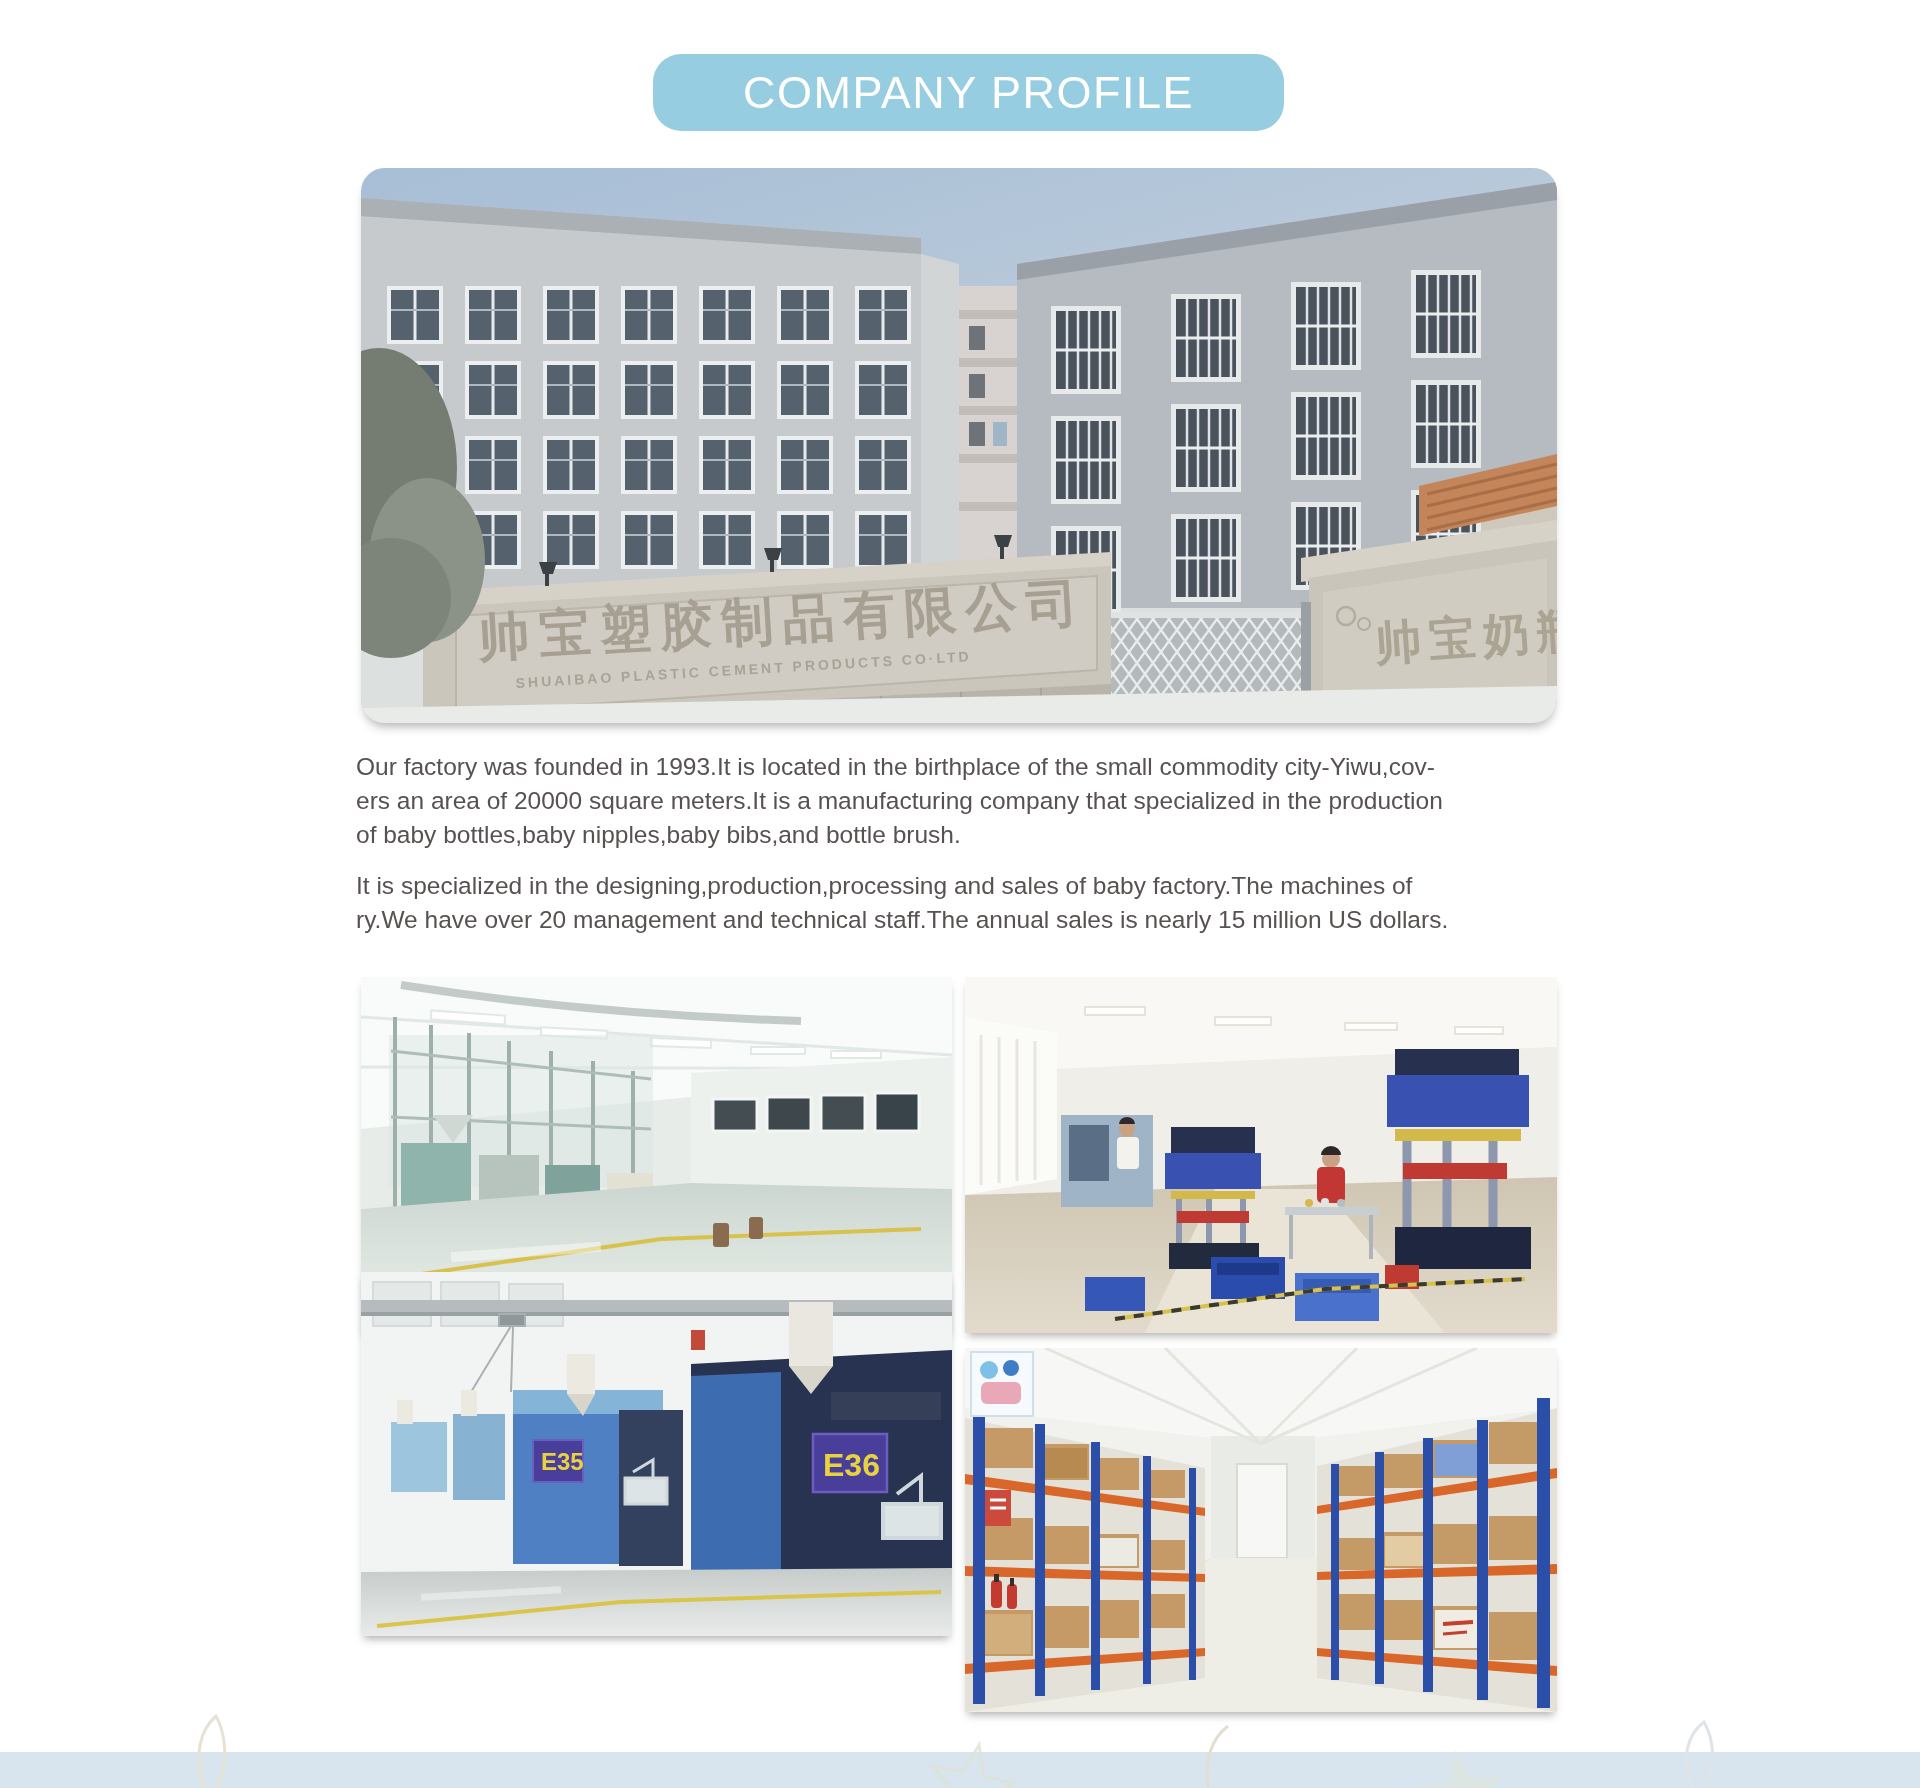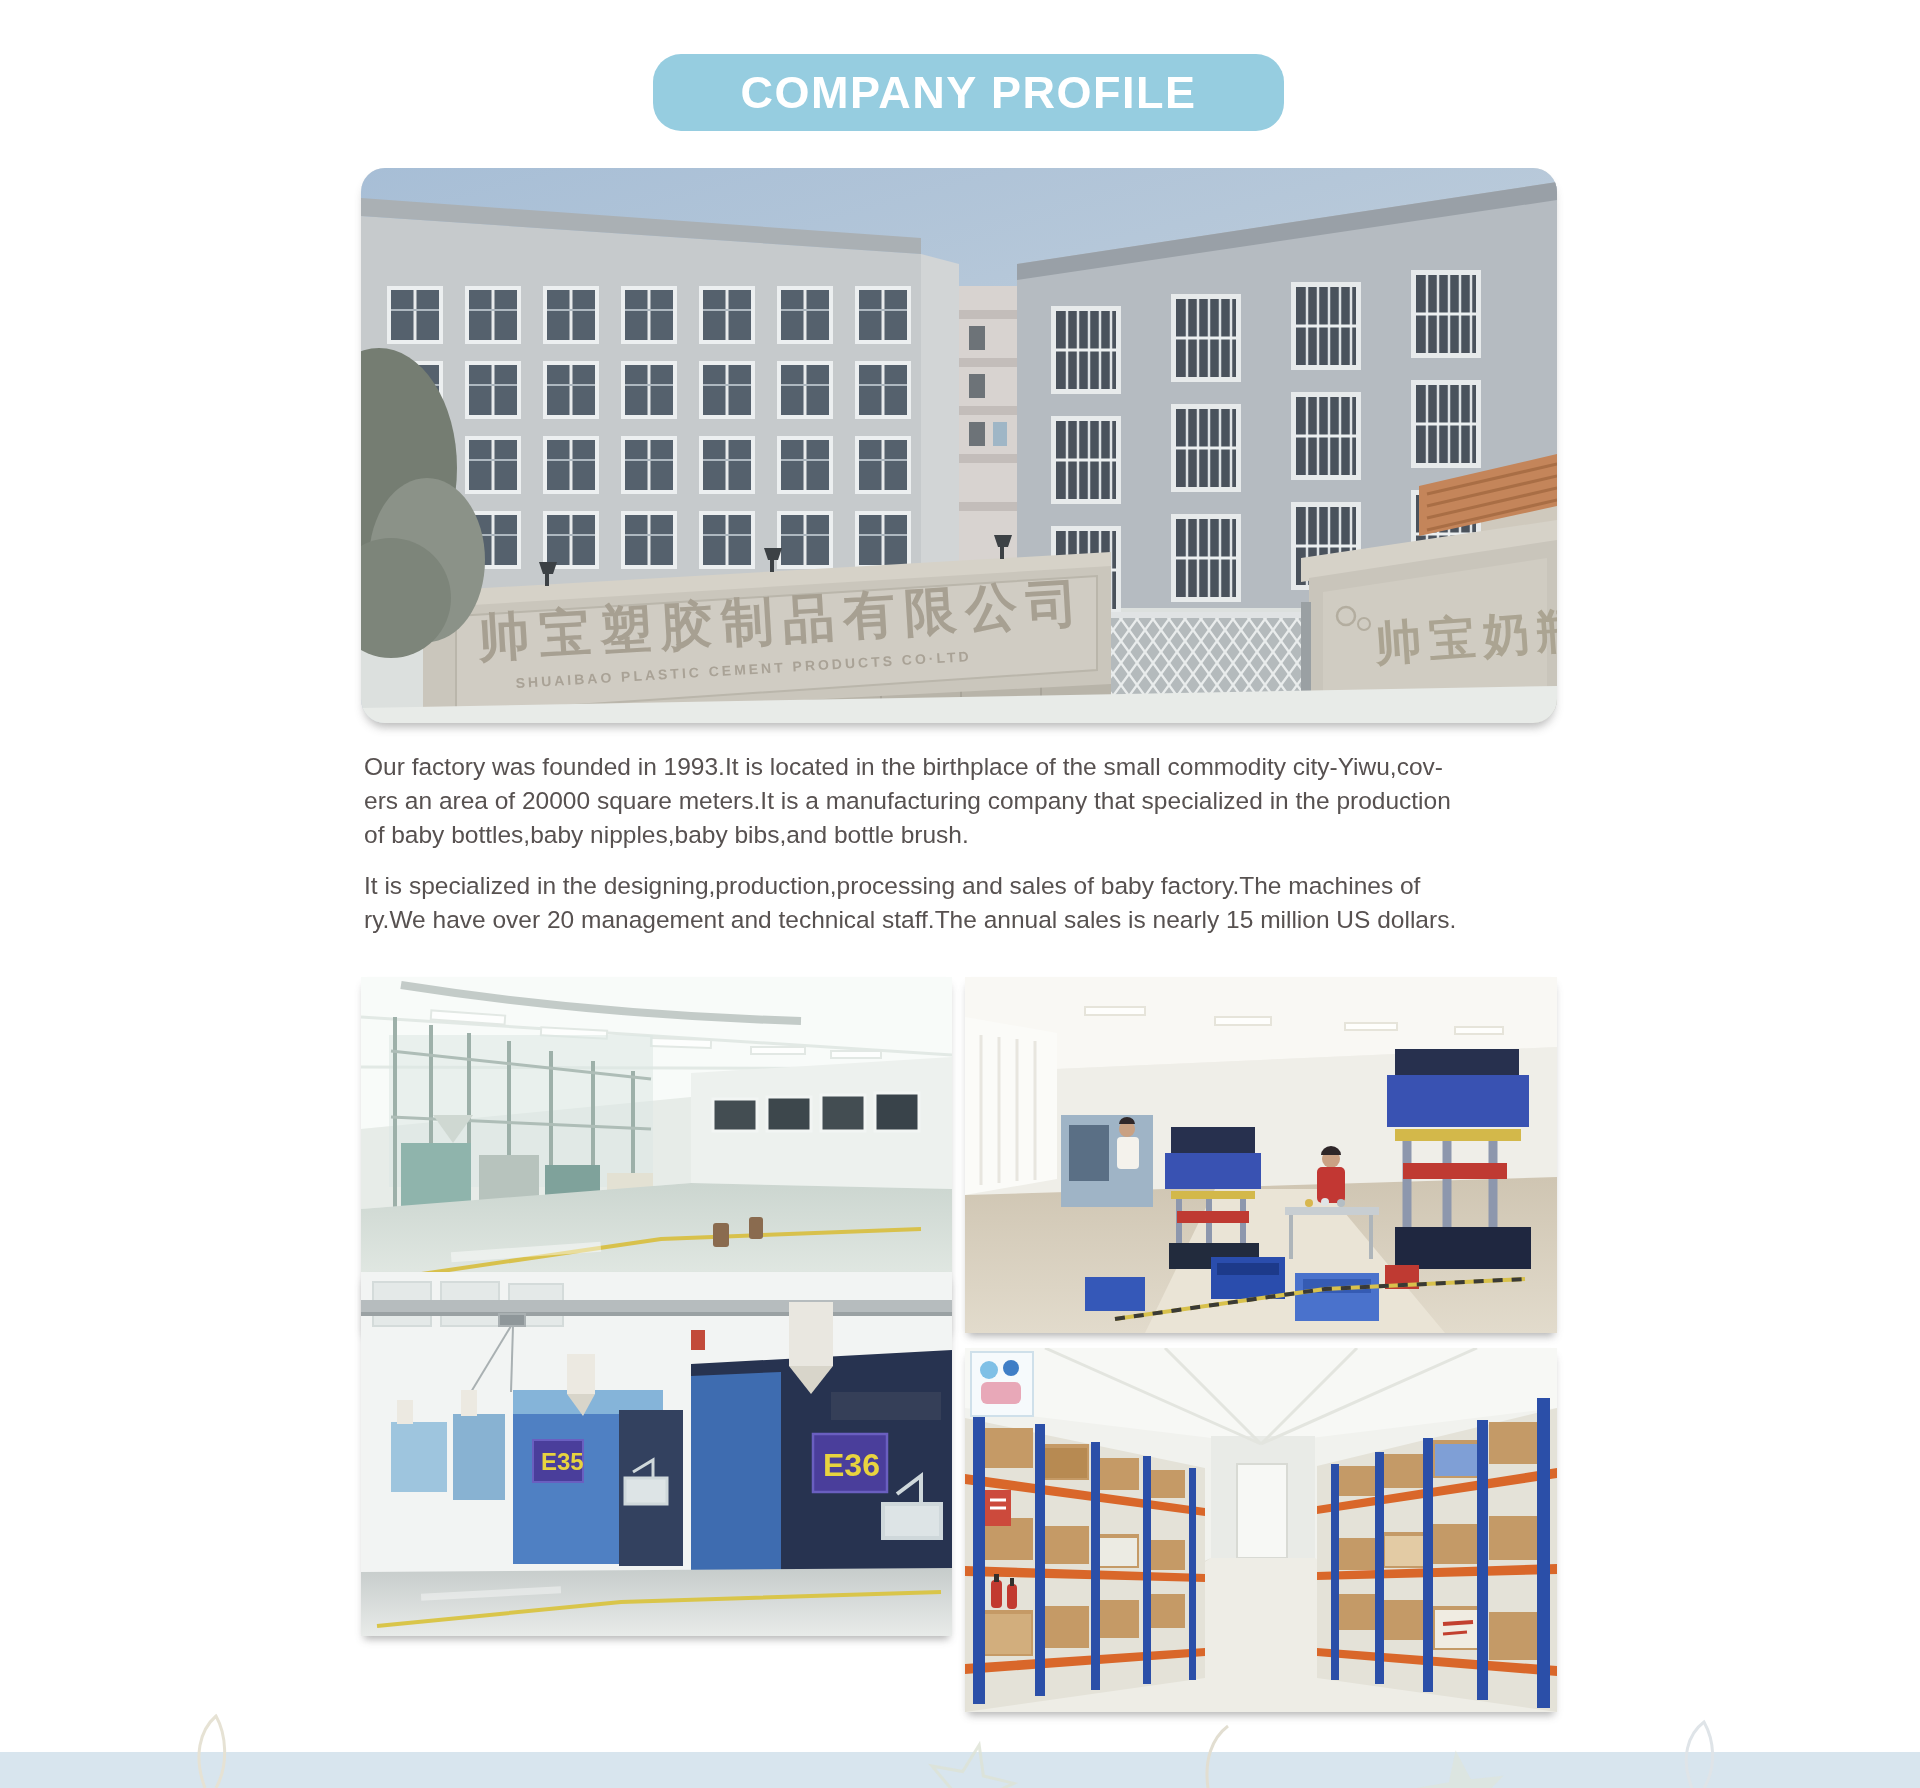--- a/index.html
+++ b/index.html
@@ -2,33 +2,33 @@
 <html><head>
 <meta charset="utf-8">
 <style>
   *{margin:0;padding:0;box-sizing:border-box}
   html,body{background:#ffffff}
   body{font-family:"Liberation Sans","DejaVu Sans",sans-serif}
   .page{position:relative;width:1920px;height:1788px;background:#ffffff;overflow:hidden}
 
   .badge{position:absolute;left:653px;top:54px;width:631px;height:77px;background:#96cde0;
          border-radius:28px;display:flex;align-items:center;justify-content:center}
-  .badge span{color:#ffffff;font-size:45px;font-weight:bold;letter-spacing:1.5px}
+  .badge span{color:#ffffff;font-size:45px;font-weight:normal;letter-spacing:1.5px}
 
   .photo{position:absolute;overflow:hidden;background:#dfe3e2}
   .photo svg{display:block;width:100%;height:100%}
   .main-photo{left:361px;top:168px;width:1196px;height:555px;border-radius:24px;
               box-shadow:0 7px 10px -3px rgba(70,70,70,.38)}
   .grid-photo{box-shadow:0 6px 8px -3px rgba(70,70,70,.42)}
   #g1{left:361px;top:977px;width:591px;height:356px}
   #g2{left:965px;top:977px;width:592px;height:356px}
   #g3{left:361px;top:1272px;width:591px;height:364px}
   #g4{left:965px;top:1348px;width:592px;height:364px}
 
-  .para{position:absolute;left:364px;width:1200px;color:#575150;font-size:24.5px;line-height:34px}
+  .para{position:absolute;left:356px;width:1200px;color:#575150;font-size:24.5px;line-height:34px}
   .para .tline{display:block;white-space:nowrap}
   #p1{top:750px}
   #p2{top:869px}
 
   .band-svg{position:absolute;left:0;top:1638px;width:1920px;height:150px}
 
   .sign-cn{font-size:52px;letter-spacing:9px;fill:#a7a092;font-weight:bold}
   .sign-en{font-size:14px;letter-spacing:3px;fill:#a9a296;font-weight:bold}
   .mon-cn{font-size:47px;letter-spacing:7px;fill:#aba492;font-weight:bold}
   .mlabel{font-weight:bold;fill:#e8d33f}

